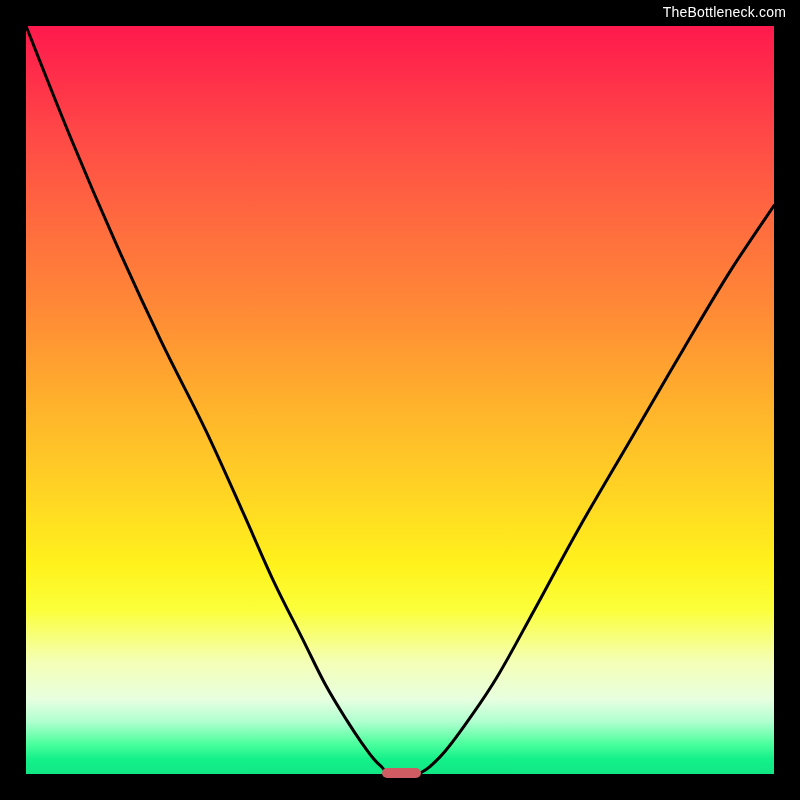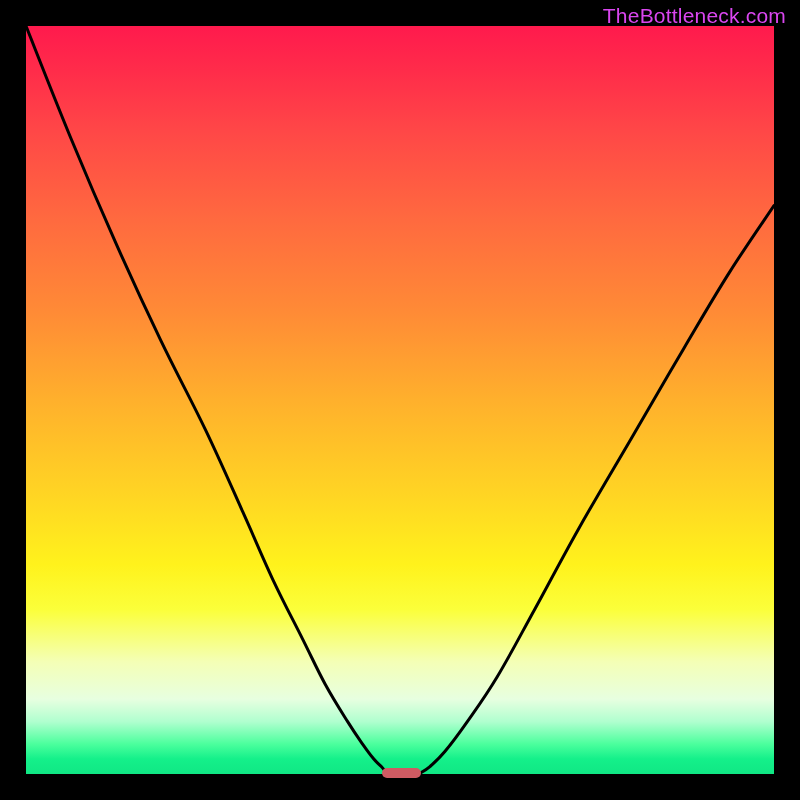--- a/index.html
+++ b/index.html
@@ -39,22 +39,22 @@
       #b0ffcf 93%,
       #4bff9d 96%,
       #14f08a 98%,
       #10e784 100%
     );
   }
   .watermark {
     position: absolute;
     top: 4px;
     right: 14px;
-    color: #d946ef;
-    font-size: 21px;
+    color: #ffffff;
+    font-size: 14px;
     letter-spacing: 0.2px;
     font-weight: 500;
   }
   svg.curves {
     position: absolute;
     left: 0;
     top: 0;
   }
   .marker {
     position: absolute;

